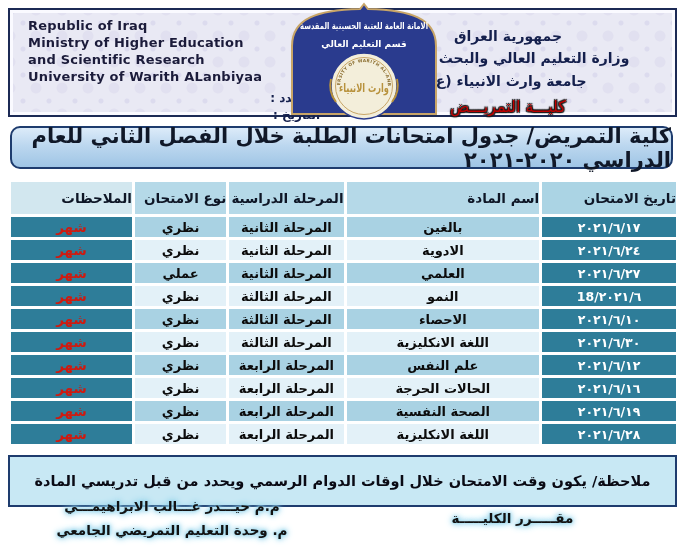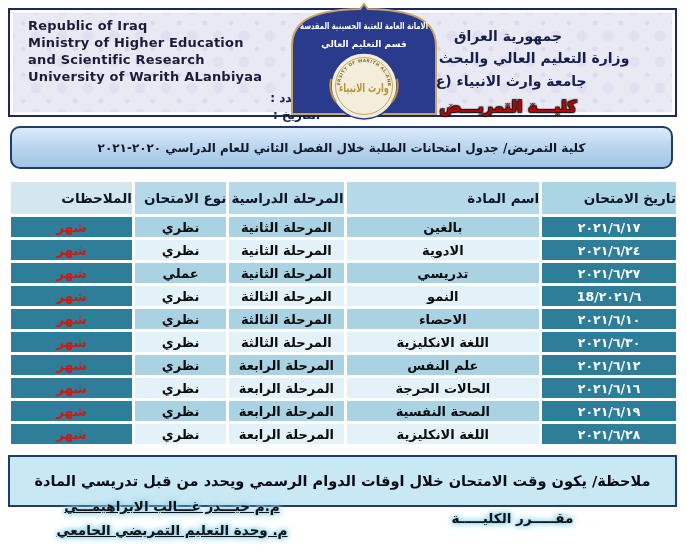--- a/index.html
+++ b/index.html
@@ -28,33 +28,33 @@
   .ref-block {
     position:absolute; left:238px; top:80px; width:72px; direction:rtl;
     font-weight:700; font-size:12px; color:#15204d; line-height:1.45;
     text-align:right;
   }
   .arabic-block {
     position:absolute; right:12px; top:15px; width:310px; text-align:center;
     font-weight:700; font-size:14px; line-height:1.6; color:#15204d;
   }
   .college-name {
-    margin-top:2px; font-size:16px; font-weight:700; color:#c00000;
+    margin-top:2px; font-size:16px; font-weight:400; color:#c00000;
     text-shadow:1px 1px 1px #1a1a1a, -1px -1px 1px #1a1a1a, 1px -1px 1px #1a1a1a, -1px 1px 1px #1a1a1a;
     letter-spacing:0.5px;
   }
   .logo-wrap { position:absolute; left:264px; top:2px; width:200px; height:118px; }
 
   
   .title-bar {
     position:absolute; left:10px; top:126px; width:663px; height:43px;
     border:2px solid #1e3c6e; border-radius:10px;
     background:linear-gradient(180deg,#dcebf9 0%,#bcd7ef 45%,#9fc5e5 100%);
     display:flex; align-items:center; justify-content:center;
-    font-size:12px; font-weight:700; color:#101828;
+    font-size:21px; font-weight:700; color:#101828;
   }
 
   
   table.exam-table {
     position:absolute; left:8px; top:179px; width:671px;
     border-collapse:separate; border-spacing:3px 3px; table-layout:fixed;
     direction:rtl;
   }
   .exam-table col.c-date    { width:20.5%; }
   .exam-table col.c-subject { width:29.5%; }
@@ -87,21 +87,21 @@
     display:flex; align-items:center; justify-content:center;
     font-size:14.5px; font-weight:700; color:#0a0a14;
   }
 
   
   .sig { position:absolute; text-align:center; font-weight:700; color:#121212;
          font-size:13.5px; line-height:1.0;
          text-shadow:0 0 2px #9ad8ee, 0 0 4px #9ad8ee, 0 0 6px #8fd0e8, 0 0 8px #8fd0e8; }
   .sig .sig-title { margin-top:10px; }
   .sig-right { left:385px; top:502px; width:255px; }
-  .sig-left  { left:12px;  top:500px; width:320px;text-decoration:underline; }
+  .sig-left  { left:12px;  top:500px; width:320px; }
 
   
   .logo-wrap text { font-family:"DejaVu Sans", sans-serif; }
 </style>
 </head>
 <body>
 
 <div class="page">
 
   <div class="header-band">
@@ -173,21 +173,21 @@
         </tr>
         <tr>
           <td class="col-date">٢٠٢١/٦/٢٤</td>
           <td class="mid">الادوية</td>
           <td class="mid">المرحلة الثانية</td>
           <td class="mid">نظري</td>
           <td class="col-notes">شهر</td>
         </tr>
         <tr>
           <td class="col-date">٢٠٢١/٦/٢٧</td>
-          <td class="mid">تدريسي</td>
+          <td class="mid">العلمي</td>
           <td class="mid">المرحلة الثانية</td>
           <td class="mid">عملي</td>
           <td class="col-notes">شهر</td>
         </tr>
         <tr>
           <td class="col-date">٢٠٢١/٦/18</td>
           <td class="mid">النمو</td>
           <td class="mid">المرحلة الثالثة</td>
           <td class="mid">نظري</td>
           <td class="col-notes">شهر</td>

